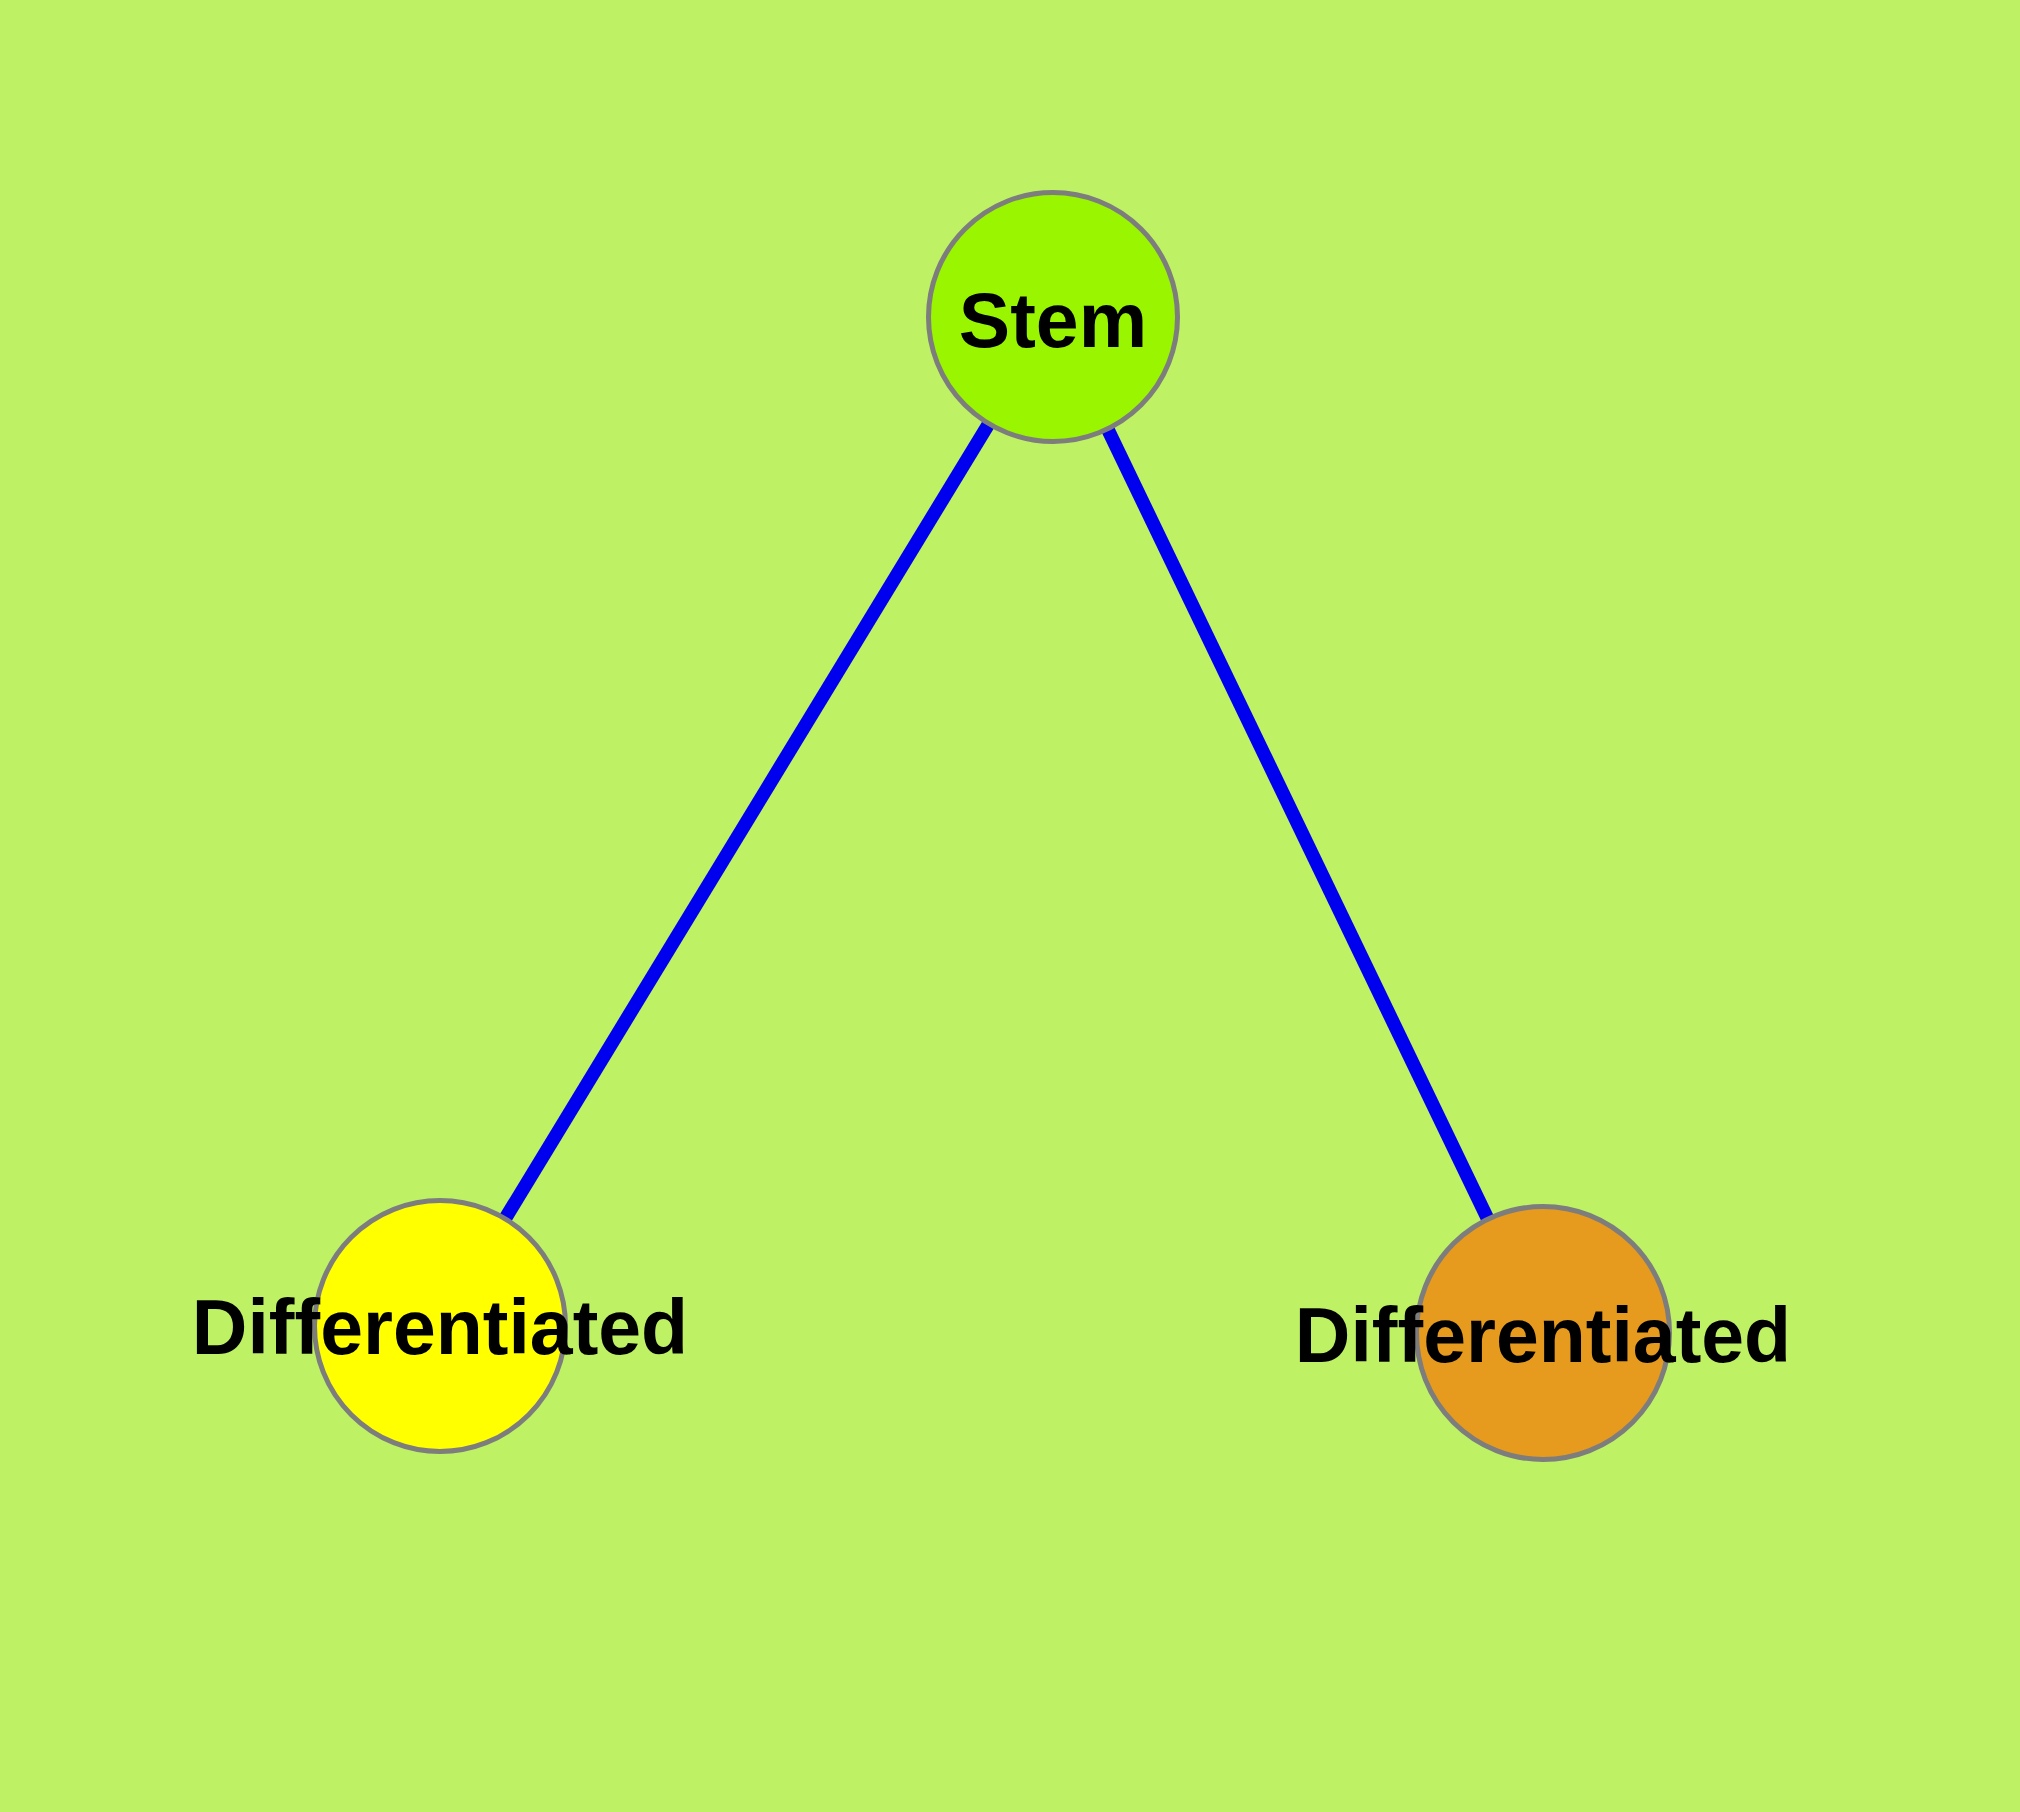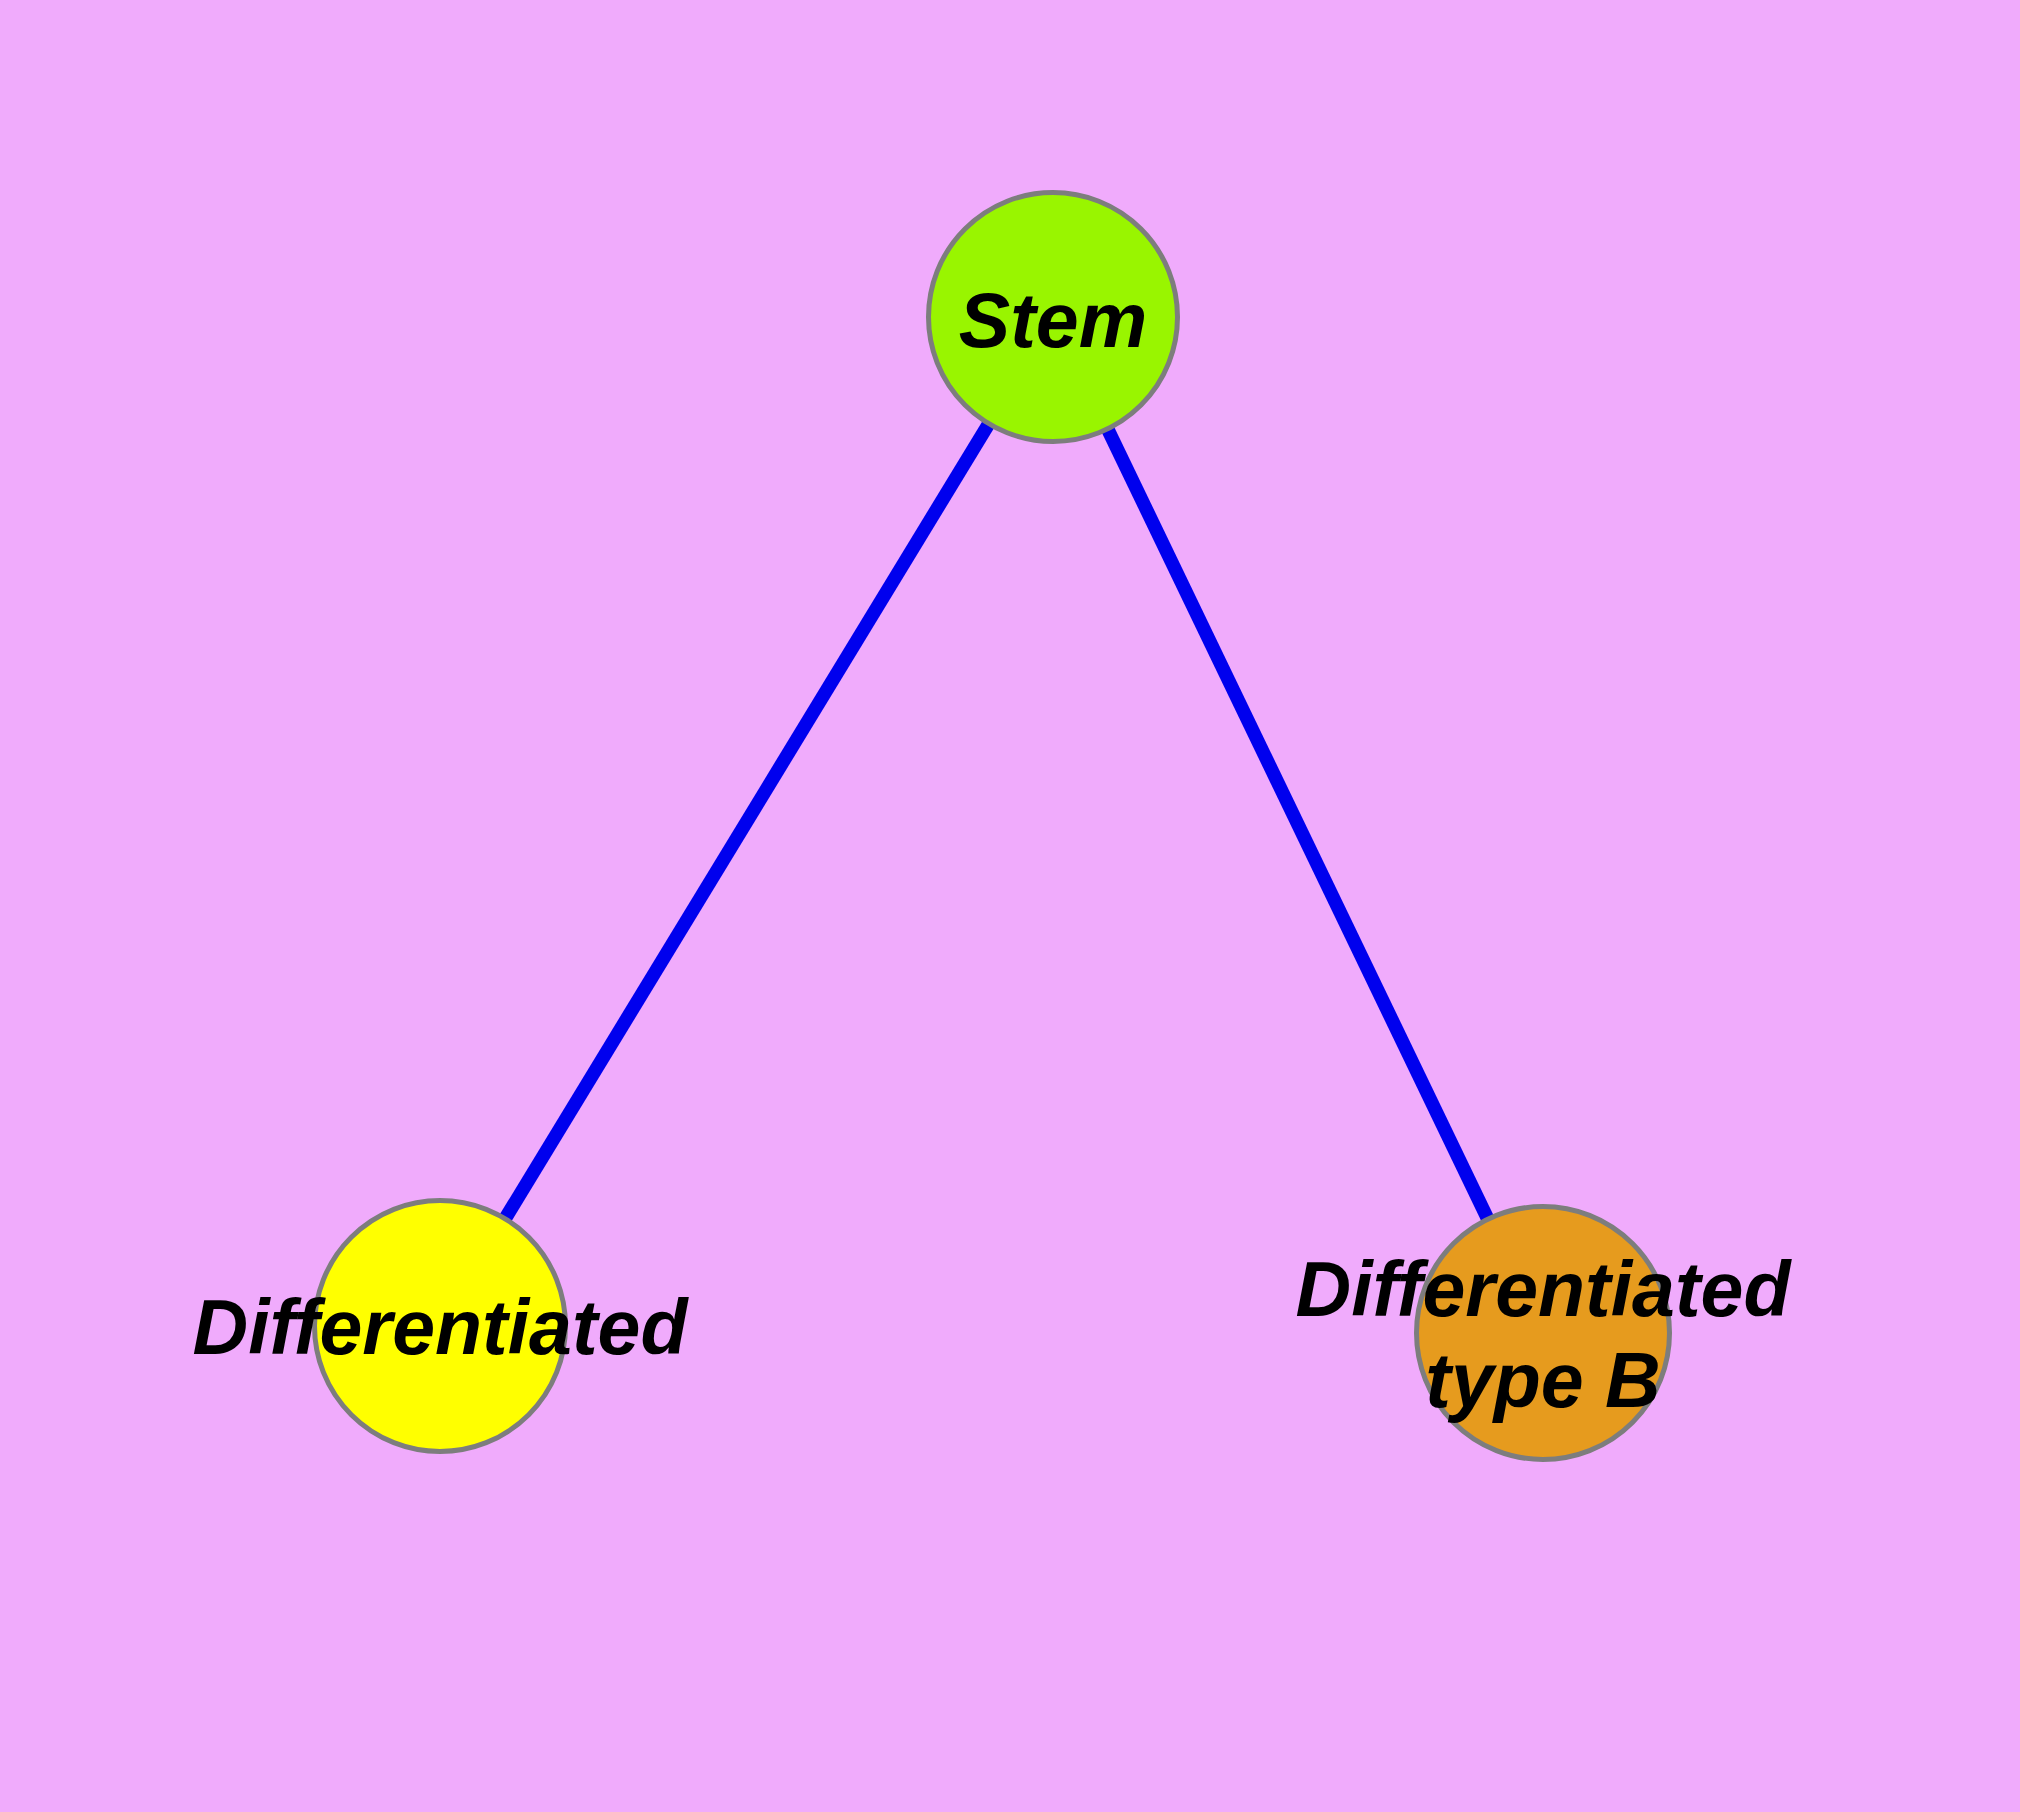--- a/index.html
+++ b/index.html
@@ -43,21 +43,21 @@
     white-space: nowrap;
   }
   .node-label.stem   { left: 1053px; top: 320px; }
   .node-label.type-a { left: 440px;  top: 1327px; }
   .node-label.type-b { left: 1543px; top: 1335px; }
   .node-label span { display: block; }
 </style>
 </head>
 <body>
 
-<div class="canvas" style="background-color: #f0abfc; font-style: italic;">
+<div class="canvas" style="background-color: #bef264;">
 
   <svg class="edges-layer" viewBox="0 0 2384 2138" xmlns="http://www.w3.org/2000/svg">
     <line x1="1243" y1="374" x2="519" y2="1564" stroke-width="16" stroke="#0000EE"></line>
     <line x1="1243" y1="374" x2="1820" y2="1573" stroke-width="16" stroke="#0000EE"></line>
   </svg>
 
   <div class="node-circle stem" style="background-color: rgb(153, 245, 0); border-color: rgb(125, 125, 125);"></div>
 
   <div class="node-circle type-a" style="background-color: rgb(255, 255, 0); border-color: rgb(125, 125, 125);"></div>
 
@@ -66,17 +66,16 @@
   <div class="node-label stem" style="color: rgb(0, 0, 0);">
     <span>Stem</span>
   </div>
 
   <div class="node-label type-a" style="color: rgb(0, 0, 0);">
     <span>Differentiated</span>
   </div>
 
   <div class="node-label type-b" style="color: rgb(0, 0, 0);">
     <span>Differentiated</span>
-    <span>type B</span>
   </div>
 
 </div>
 
 
 </body></html>

